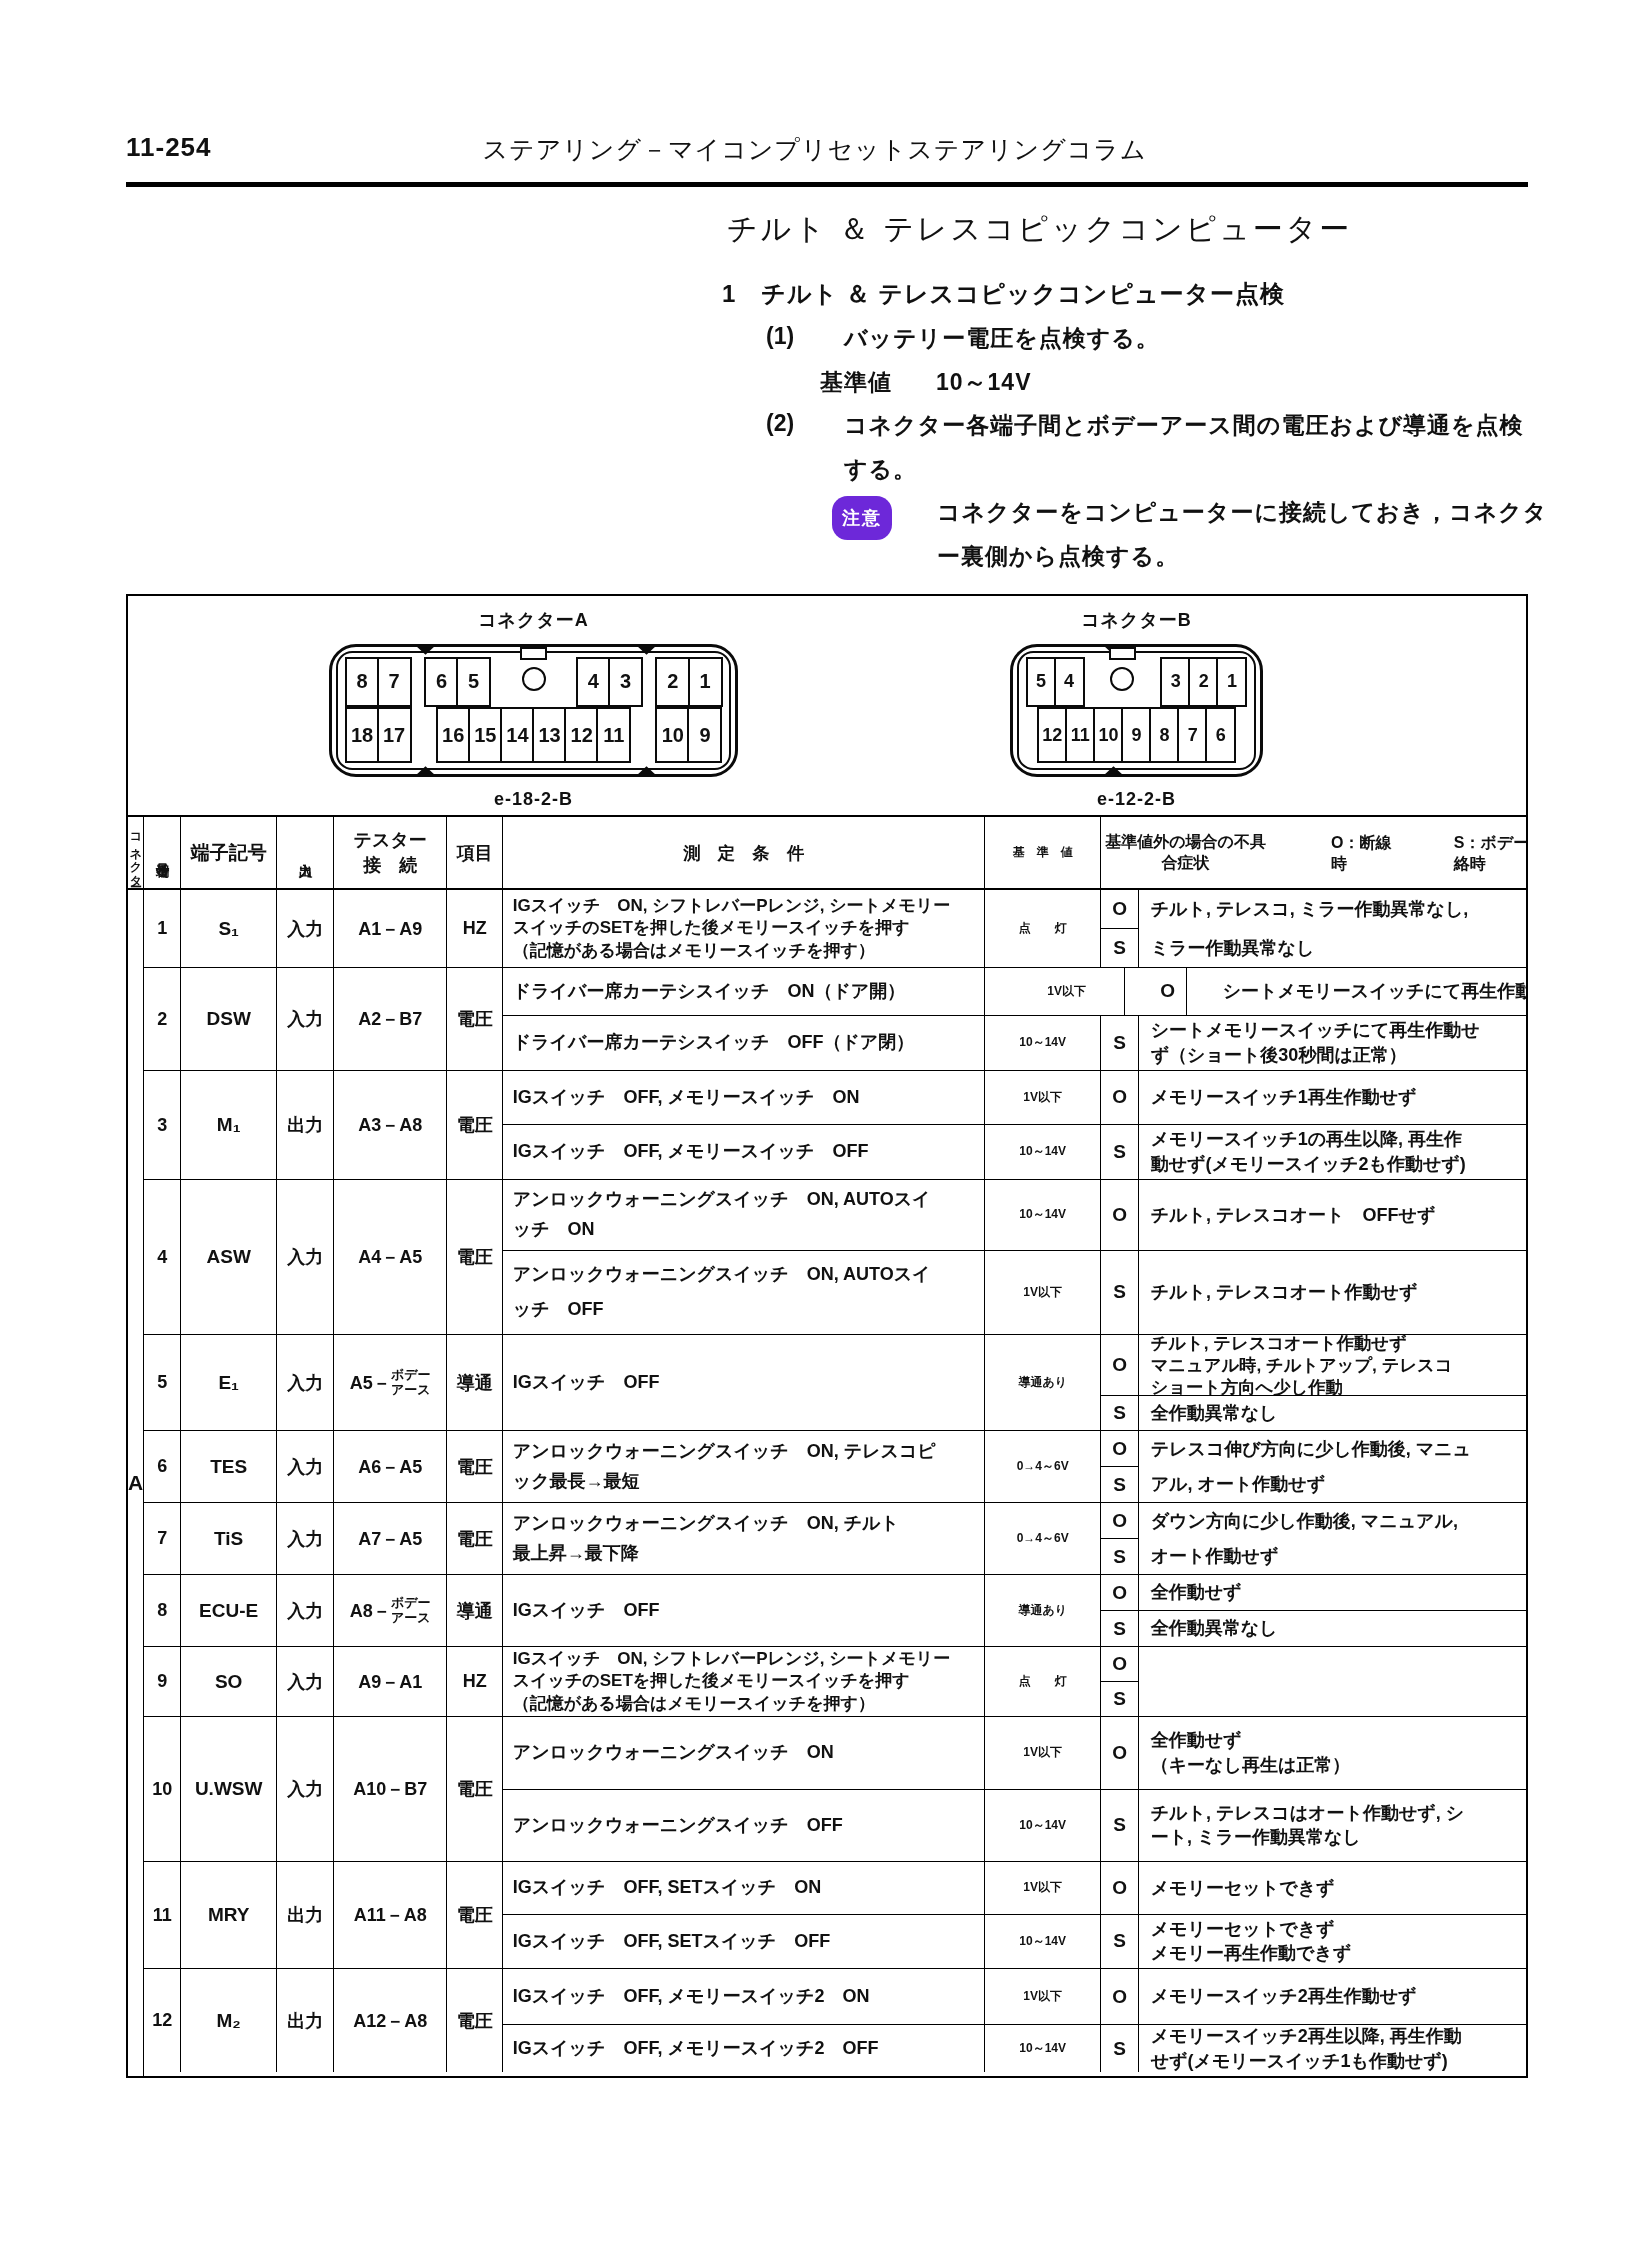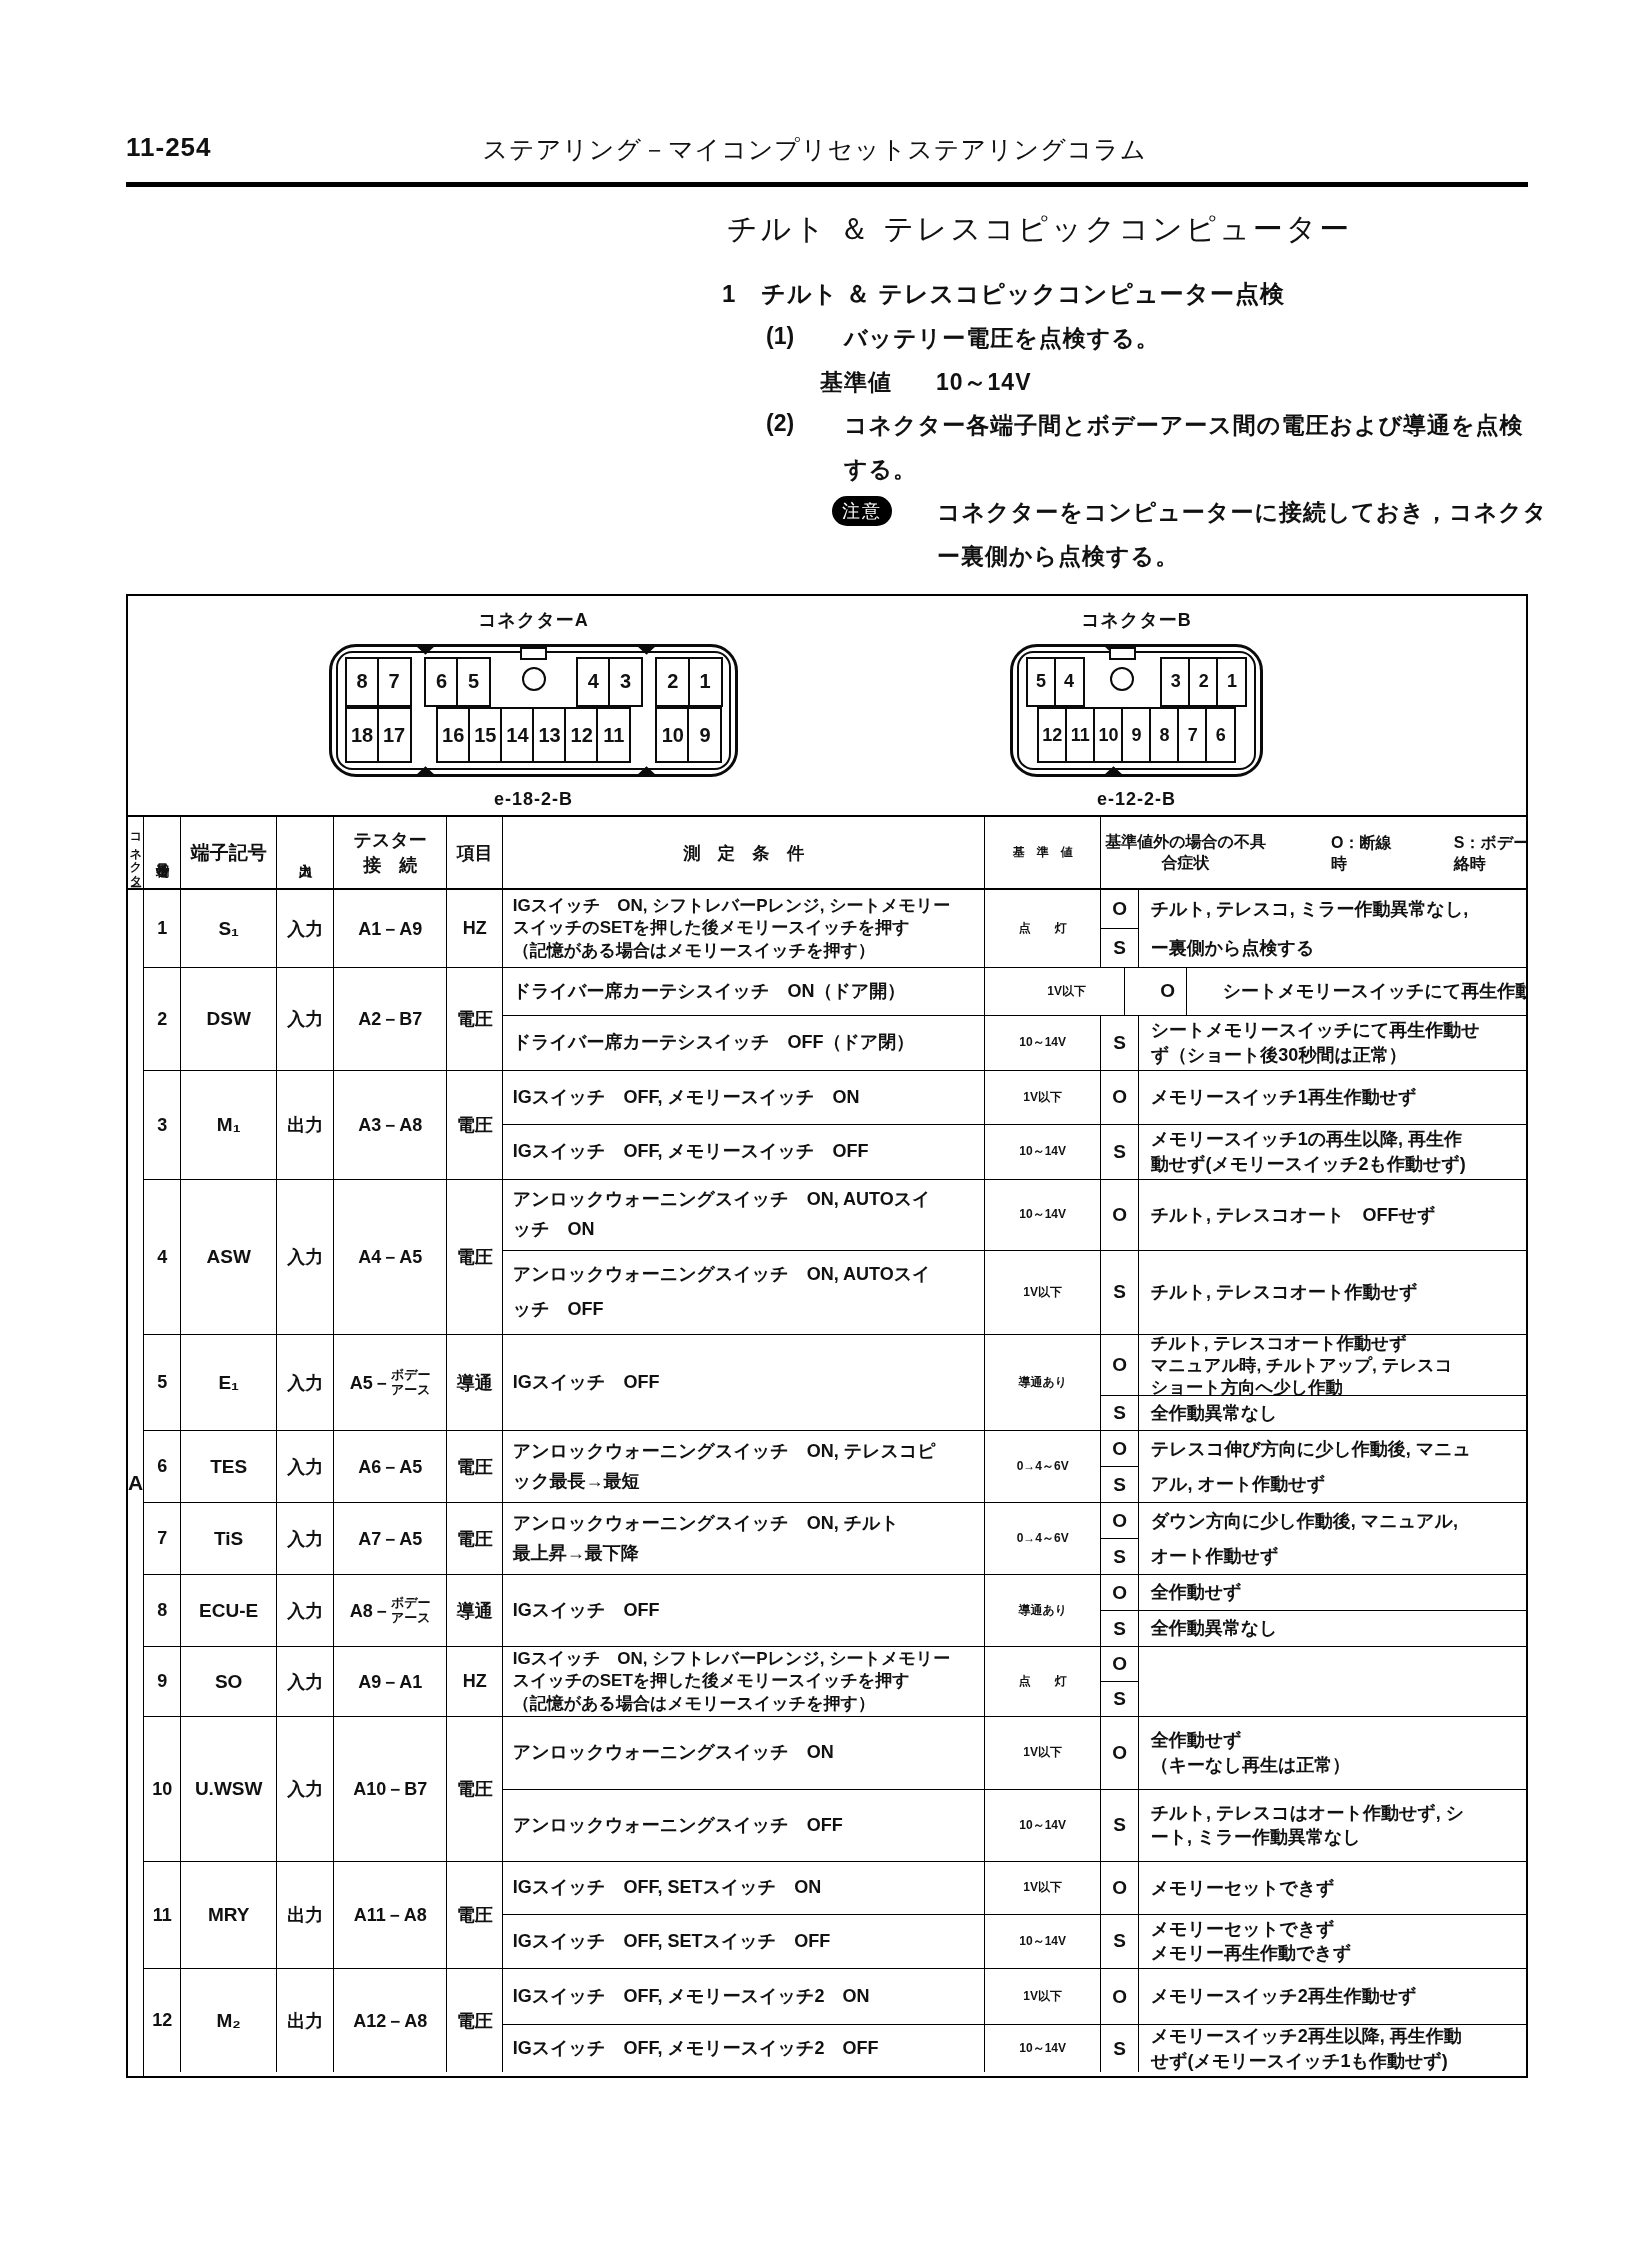--- a/index.html
+++ b/index.html
@@ -10,22 +10,22 @@
   .pageno{left:126px;top:132px;font-size:26px;font-weight:700;letter-spacing:1px;}
   .phead{left:0;top:133px;width:1629px;text-align:center;font-size:25px;font-weight:400;letter-spacing:1px;}
   .hrule{left:126px;top:182px;width:1402px;height:4.8px;background:#000;}
   
   .doctitle{left:727px;top:209px;font-size:30px;font-weight:400;letter-spacing:2.9px;}
   .section{left:722px;top:278px;font-size:24px;font-weight:700;letter-spacing:1px;}
   .stepno{font-size:23px;font-weight:600;}
   .steptx{font-size:23px;font-weight:600;letter-spacing:1px;margin-left:26px;}
   .spec{left:820px;top:367px;font-size:23px;font-weight:700;letter-spacing:1px;}
   .spec .v{margin-left:44px;}
-  .badge{left:832px;top:496px;width:60px;height:30px;background:#000000;color:#fff;border-radius:15.4px;
-         display:flex;align-items:center;justify-content:center;font-size:18px;font-weight:400;letter-spacing:1.9px;}
+  .badge{left:832px;top:496px;width:60px;height:44px;background:#6d28d9;color:#fff;border-radius:15.4px;
+         display:flex;align-items:center;justify-content:center;font-size:18px;font-weight:700;letter-spacing:1.9px;}
   .notetx{font-size:23px;font-weight:700;letter-spacing:1px;}
   
   .bigbox{left:126px;top:594px;width:1402px;height:1484px;border:2.9px solid #000;box-sizing:border-box;overflow:hidden;}
   
   .conn-wrap{position:absolute;}
   .conn-a{left:201px;top:11.5px;width:409px;}
   .conn-b{left:882px;top:11.5px;width:253px;}
   .conn-title{text-align:center;font-size:18px;font-weight:700;margin-bottom:12.5px;letter-spacing:1px;}
   .conn-body{position:relative;height:133px;border:3.8px solid #0a0a0a;border-radius:27px;box-sizing:border-box;background:#fff;}
   .conn-inner{position:absolute;inset:3.8px;border:2.9px solid #0a0a0a;border-radius:16.3px;}
@@ -251,21 +251,21 @@
                 <div>スイッチのSETを押した後メモリースイッチを押す</div>
                 <div>（記憶がある場合はメモリースイッチを押す）</div>
               </div>
               <div class="c w-val">点　　灯</div>
               <div class="c w-os os-flow">
                 <div class="osc">O</div>
                 <div class="osc">S</div>
               </div>
               <div class="c w-sym sym flow2">
                 <div class="half">チルト, テレスコ, ミラー作動異常なし,</div>
-                <div class="half">ー裏側から点検する</div>
+                <div class="half">ミラー作動異常なし</div>
               </div>
             </div>
           </div>
           <div class="trow" style="height: 103px;">
             <div class="c w-no">2</div>
             <div class="c w-code">DSW</div>
             <div class="c w-io">入力</div>
             <div class="c w-tst">A2－B7</div>
             <div class="c w-itm">電圧</div>
             <div class="trow-right col">

